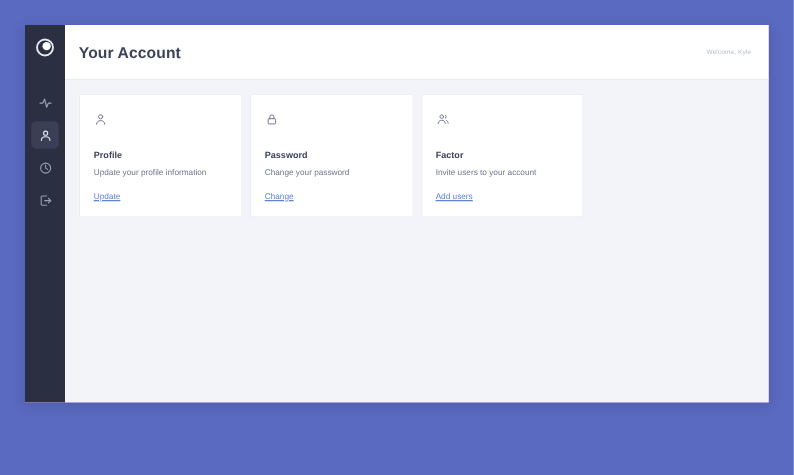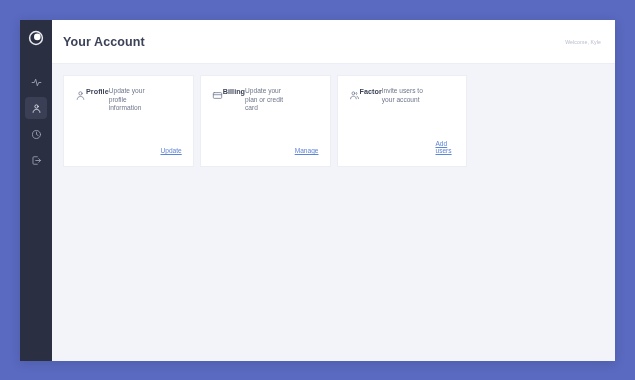--- a/index.html
+++ b/index.html
@@ -15,21 +15,21 @@
     font-family: "Liberation Sans", sans-serif;
     -webkit-font-smoothing: antialiased;
   }
 
   
   .app-window {
     position: absolute;
     left: 20px;
     top: 20px;
     width: 595px;
-    height: 341px;
+    height: 302px;
     display: flex;
     background: #f0abfc;
     overflow: hidden;
     box-shadow: 0 2px 10px rgba(20,25,60,0.18);
   }
 
   
   .sidebar {
     width: 32px;
     flex: 0 0 32px;
@@ -119,21 +119,21 @@
     grid-template-columns: repeat(4, 1fr);
     gap: 6px;
   }
 
   .card {
     background: #ffffff;
     border: 1px solid #eceef4;
     padding: 11px 11px 12px 11px;
     min-height: 92px;
     display: flex;
-    flex-direction: row;
+    flex-direction: column;
   }
 
   .card-icon {
     color: #6e768e;
     height: 16px;
     margin-bottom: 16px;
     display: flex;
     align-items: center;
   }
   .card-icon svg { display: block; }
@@ -232,33 +232,33 @@
             <svg width="11" height="11" viewBox="0 0 20 20" fill="none" stroke="currentColor" stroke-width="1.4" stroke-linecap="round" stroke-linejoin="round">
               <circle cx="10" cy="6.2" r="3"></circle>
               <path d="M4 17c0-3.3 2.7-5.2 6-5.2s6 1.9 6 5.2"></path>
             </svg>
           </div>
           <div class="card-title">Profile</div>
           <div class="card-desc">Update your profile information</div>
           <a class="card-link">Update</a>
         </section>
 
-
-
         <section class="card">
           <div class="card-icon">
             <svg width="11" height="11" viewBox="0 0 20 20" fill="none" stroke="currentColor" stroke-width="1.4" stroke-linecap="round" stroke-linejoin="round">
-              <rect x="2.4" y="4.8" width="15.2" height="10.4" rx="1.6"></rect>
-              <line x1="2.4" y1="8.6" x2="17.6" y2="8.6"></line>
+              <rect x="4.6" y="9" width="10.8" height="7.6" rx="1.4"></rect>
+              <path d="M7 9V6.6a3 3 0 0 1 6 0V9"></path>
             </svg>
           </div>
-          <div class="card-title">Billing</div>
-          <div class="card-desc">Update your plan or credit card</div>
-          <a class="card-link">Manage</a>
+          <div class="card-title">Password</div>
+          <div class="card-desc">Change your password</div>
+          <a class="card-link">Change</a>
         </section>
+
+
 
 
         <section class="card">
           <div class="card-icon">
             <svg width="11" height="11" viewBox="0 0 20 20" fill="none" stroke="currentColor" stroke-width="1.4" stroke-linecap="round" stroke-linejoin="round">
               <circle cx="8" cy="6" r="2.6"></circle>
               <path d="M2.8 16c0-3 2.3-4.7 5.2-4.7s5.2 1.7 5.2 4.7"></path>
               <path d="M13.4 4.1a2.6 2.6 0 0 1 0 4.5"></path>
               <path d="M14.6 11.6c1.6.5 2.7 1.8 2.7 4.1"></path>
             </svg>

